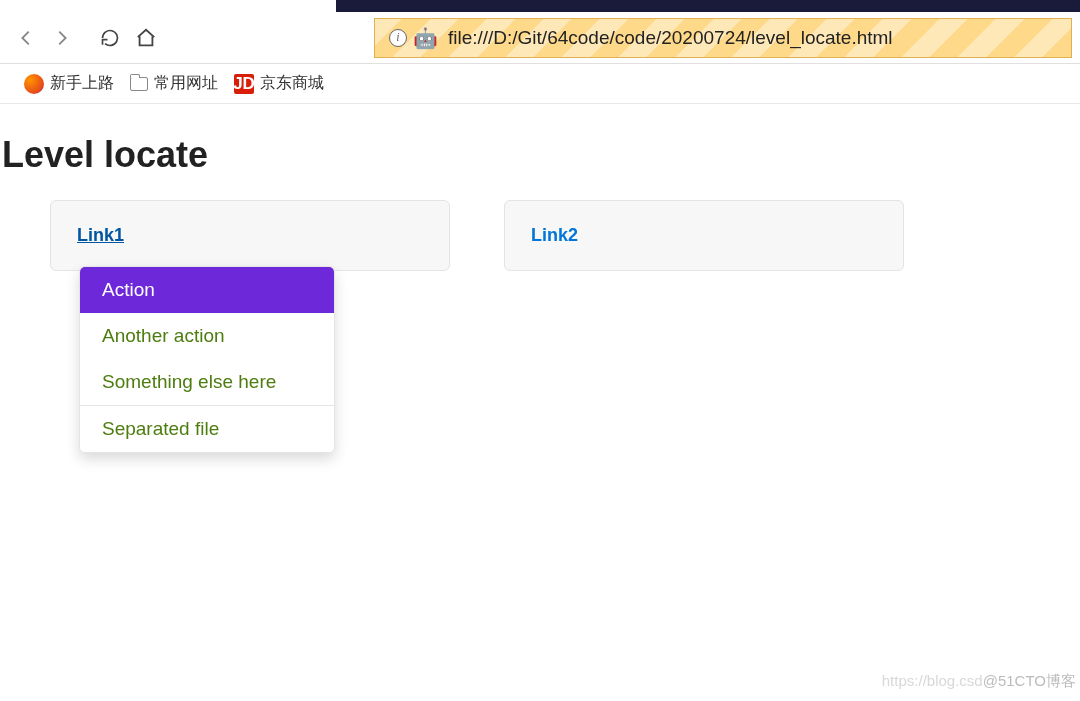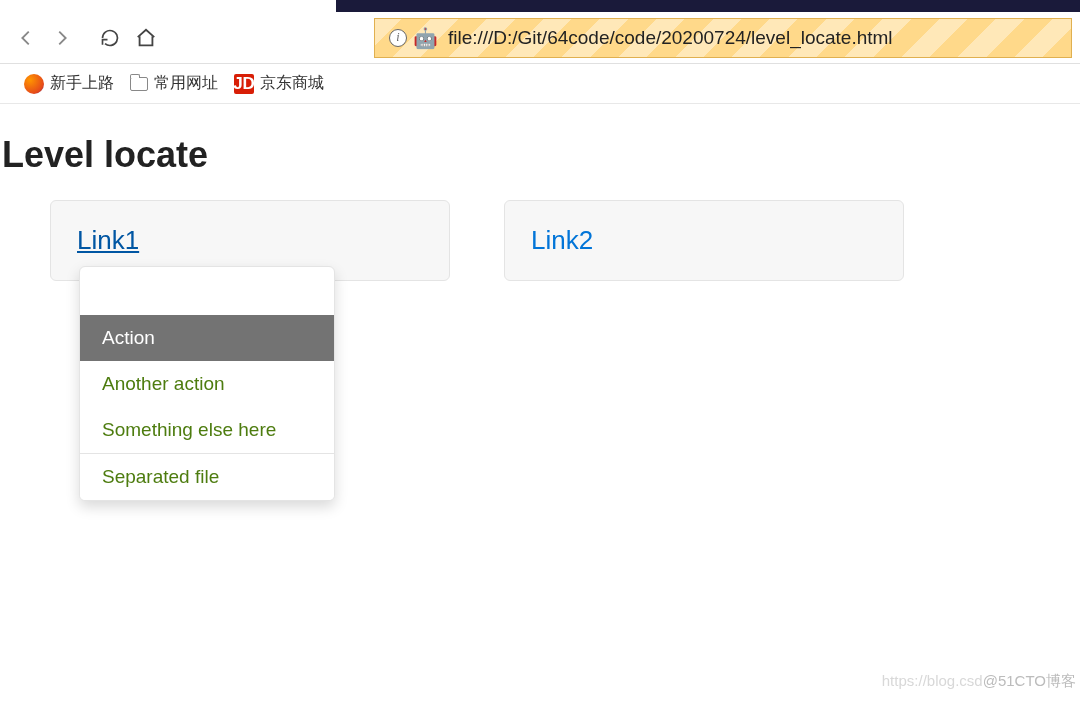--- a/index.html
+++ b/index.html
@@ -151,23 +151,24 @@
     .panel {
       width: 400px;
       background: #f7f7f7;
       border: 1px solid #e4e4e4;
       border-radius: 6px;
       padding: 24px 26px;
       position: relative;
     }
     .panel-link {
       color: #0275d8;
-      font-size: 26px;
+      font-size: 18px;
       text-decoration: underline;
       cursor: pointer;
+      font-weight: bold;
     }
     .panel-link.active {
       color: #0056a3;
       text-decoration: underline;
     }
     .panel-link.plain { text-decoration: none; }
     .dropdown {
       position: absolute;
       top: 65px;
       left: 28px;
@@ -179,23 +180,22 @@
       overflow: hidden;
     }
     .dropdown-item {
       padding: 12px 22px;
       font-size: 19px;
       color: #4d7c0f;
       cursor: pointer;
       background: #fff;
     }
     .dropdown-item.highlighted {
-      background: #737373;
+      background: #6d28d9;
       color: #fff;
-      margin-top: 48px;
     }
     .dropdown-divider {
       height: 1px;
       background: #e4e4e4;
     }
     .watermark {
       position: absolute;
       right: 4px;
       bottom: 10px;
       color: #d8d8d8;

